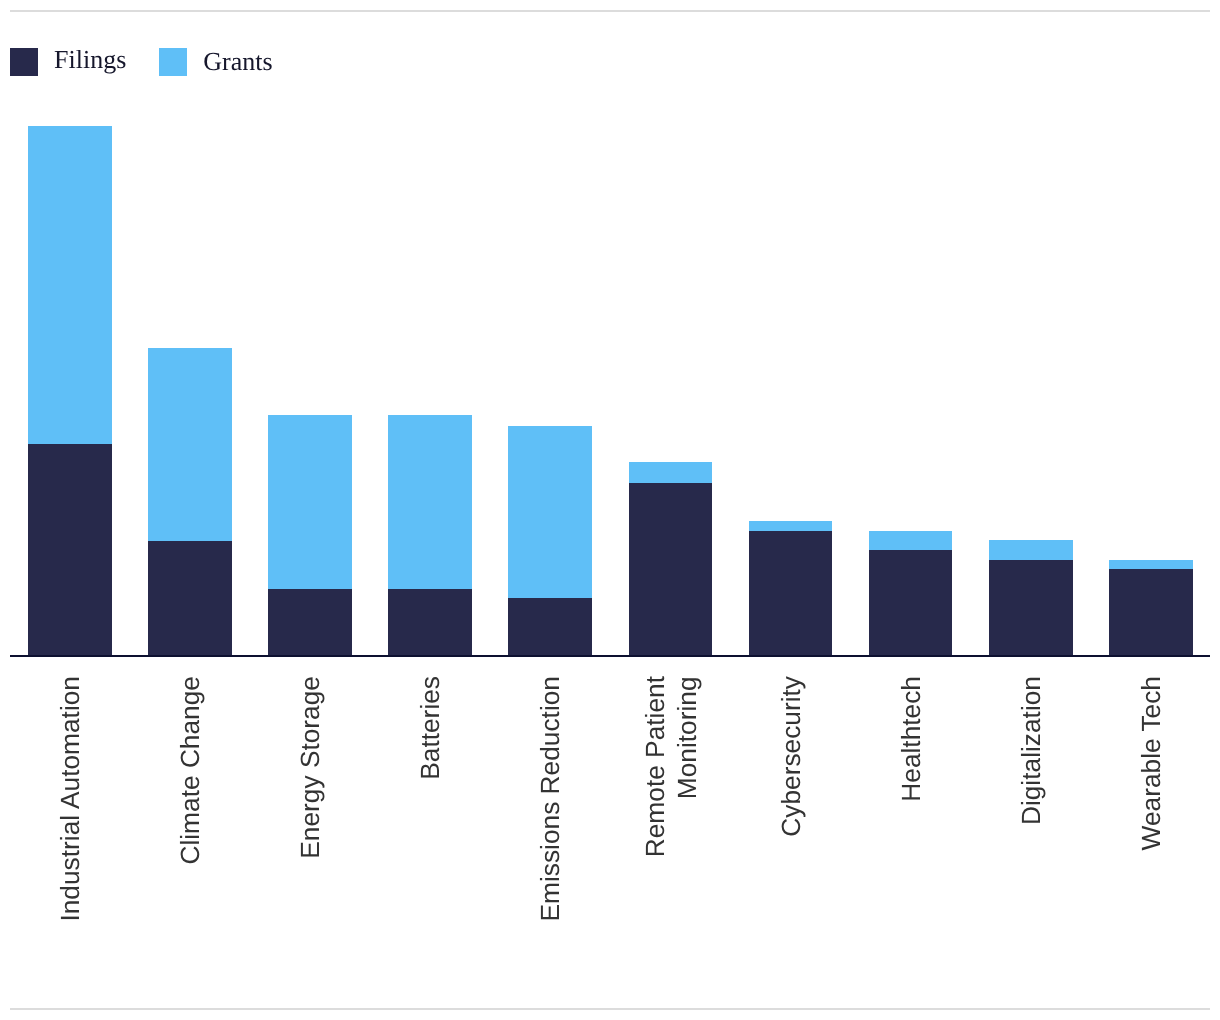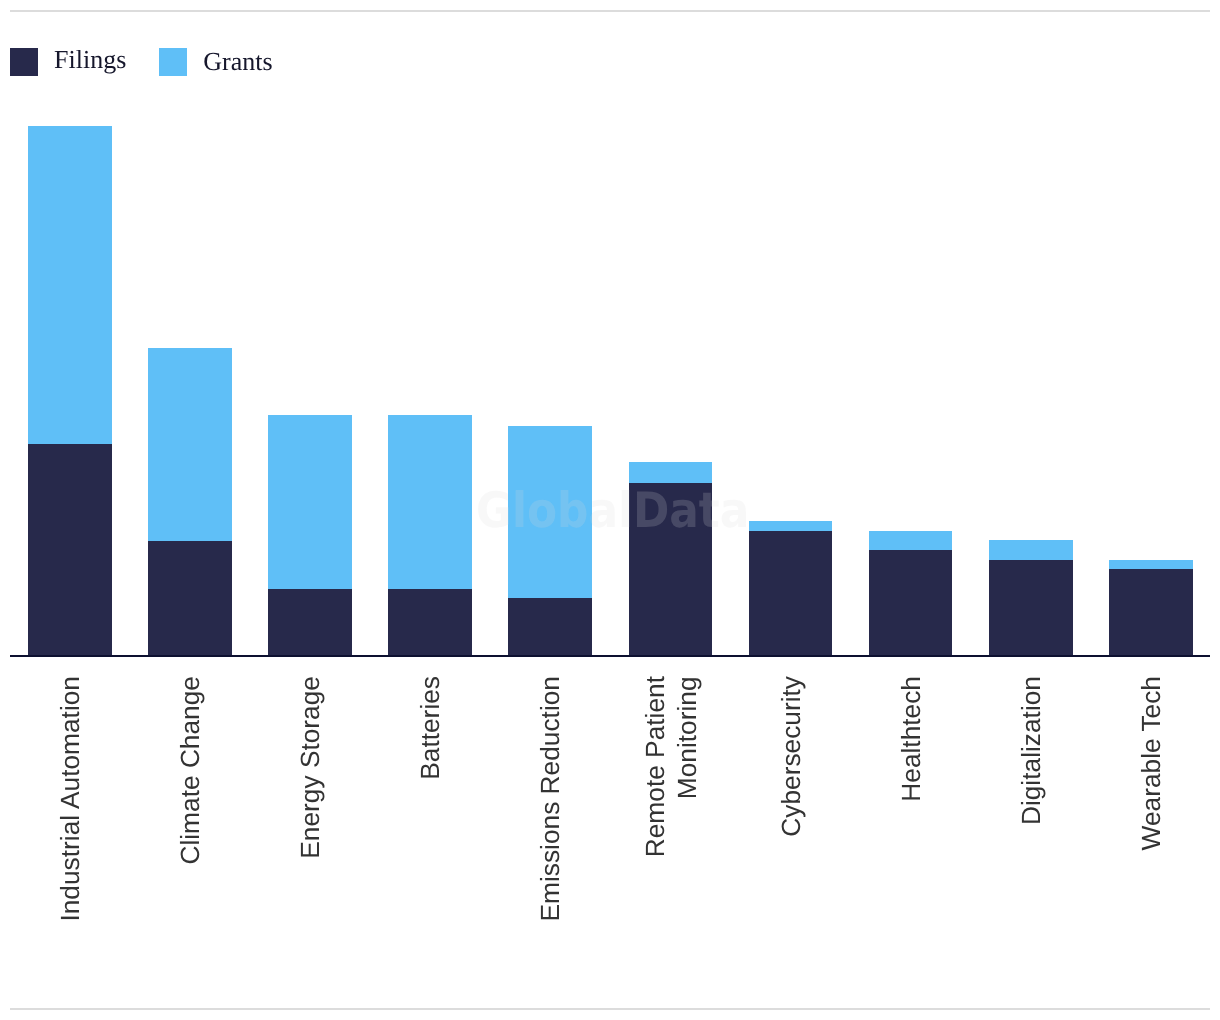--- a/index.html
+++ b/index.html
@@ -122,16 +122,15 @@
     <div class="tick-wrap" style="left: 881.7px;">
       <div class="tick-label" style="color: rgb(51, 51, 51);">Digitalization</div>
     </div>
     <div class="tick-wrap" style="left: 1001.8px;">
       <div class="tick-label" style="color: rgb(51, 51, 51);">Wearable Tech</div>
     </div>
   </div>
 
   <div id="axis" style="background: rgb(13, 16, 48);"></div>
 
-  <div id="watermark">GlobalData</div>
 
   <div class="rule" id="rule-bottom" style="background: rgb(220, 220, 220);"></div>
 </div>
 
 </body></html>

